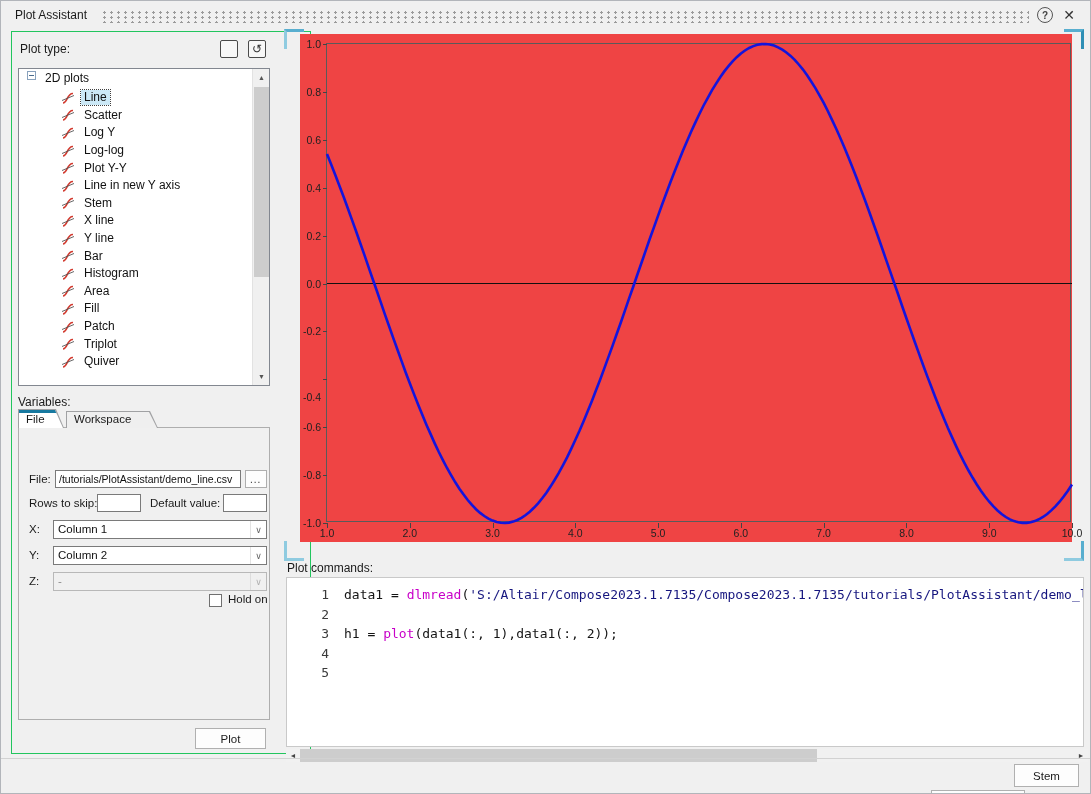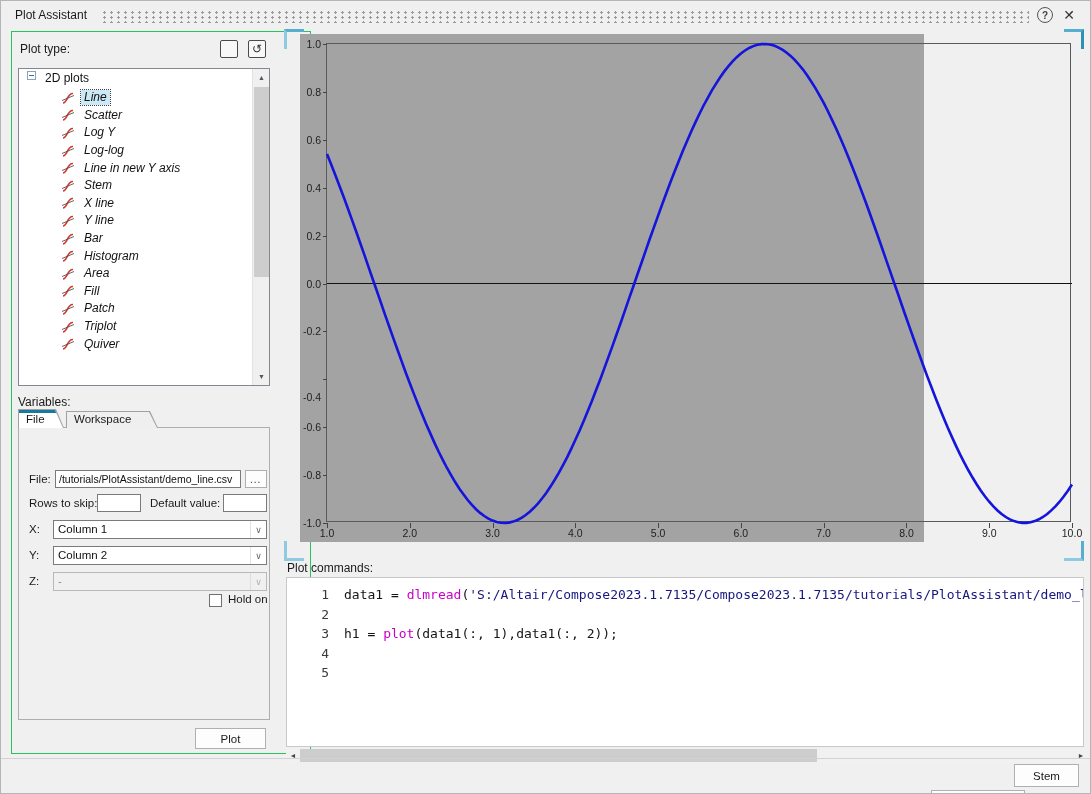--- a/index.html
+++ b/index.html
@@ -36,21 +36,21 @@
   #tree-scroll { position:absolute; right:0; top:0; width:17px; height:100%;
     background:#f0f0f0; border-left:1px solid #e2e2e2; }
   .sb-arrow { position:absolute; left:0; width:17px; height:17px; display:flex;
     align-items:center; justify-content:center; font-size:7px; color:#555; background:#f0f0f0; }
   #tree-thumb { position:absolute; left:1px; top:18px; width:15px; height:190px; background:#cdcdcd; }
   #tree-root-row { position:absolute; left:0; top:2px; height:18px; display:flex; align-items:flex-start; }
   #expander { width:9px; height:9px; border:1px solid #89a2bd; background:#fff; margin-left:8px;
     position:relative; }
   #expander::after { content:""; position:absolute; left:1px; top:3px; width:5px; height:1px; background:#4a6b8c; }
   #tree-root-label { margin-left:9px; font-size:12px; color:#111; }
-  #tree-list { position:absolute; left:0; top:20px; width:234px;font-style:italic; }
+  #tree-list { position:absolute; left:0; top:20px; width:234px; }
   .tree-row { height:17.6px; display:flex; align-items:center; position:relative; }
   .tree-ico { margin-left:42px; width:14px; height:14px; flex:0 0 14px; }
   .tree-label { margin-left:6px; font-size:12px; color:#111; padding:0 3px; line-height:15px; }
   .tree-row.sel .tree-label { background:#cbe8f6; outline:1px dotted #404040; }
   .tree-row.sel::before { content:""; position:absolute; left:38px; top:0; width:22px; height:100%;
     background:#e4f2fb; z-index:-1; }
 
   #variables-label { position:absolute; left:6px; top:363px; font-size:12px; color:#1a1a1a; }
 
   
@@ -84,21 +84,21 @@
     display:flex; align-items:center; justify-content:flex-start; padding-left:4px; letter-spacing:1px; }
   #holdon-box { position:absolute; left:190px; top:166px; width:13px; height:13px;
     background:#fff; border:1px solid #707070; }
   #holdon-label { position:absolute; left:209px; top:165px; font-size:11.5px; color:#1a1a1a; }
 
   .push-btn { background:#fdfdfd; border:1px solid #b0b0b0; font-size:11.5px; color:#1a1a1a;
     display:flex; align-items:center; justify-content:center; cursor:default; }
   #plot-btn { position:absolute; left:183px; top:696px; width:71px; height:21px; }
 
   
-  #plotwidget { position:absolute; left:299px; top:33px; width:624px; height:508px; background:#a3a3a3; }
+  #plotwidget { position:absolute; left:299px; top:33px; width:772px; height:508px; background:#ef4444; }
   .bracket { position:absolute; width:20px; height:20px; }
   #br-tl { left:283px; top:28px;  border-top:3px solid #58aecf; border-left:3px solid #8fcbe0; }
   #br-tr { left:1063px; top:28px; border-top:3px solid #58aecf; border-right:3px solid #2f8fb5; }
   #br-bl { left:283px; top:540px; border-bottom:3px solid #8fcbe0; border-left:3px solid #8fcbe0; }
   #br-br { left:1063px; top:540px; border-bottom:3px solid #8fcbe0; border-right:3px solid #58aecf; }
   #axisarea { position:absolute; left:26px; top:9px; width:745px; height:479px;
     border:1px solid #5a5a5a; }
   #zeroline { position:absolute; left:0; top:239px; width:745px; height:1px; background:#111; }
   #curve-svg { position:absolute; left:0; top:0; width:745px; height:479px; overflow:visible; }
   .ytick-label { position:absolute; left:-34px; width:28px; text-align:right;
@@ -175,20 +175,27 @@
     <path d="M1 9.5 L 13 4.5" stroke="#555" stroke-width="0.9" fill="none"></path>
   </svg>
             <span class="tree-label">Log Y</span>
           </div>
           <div class="tree-row">
             <svg class="tree-ico" viewBox="0 0 14 14">
     <path d="M2 12 C 6.5 12 6 2 12 2.5" stroke="#d23b30" stroke-width="1.7" fill="none"></path>
     <path d="M1 9.5 L 13 4.5" stroke="#555" stroke-width="0.9" fill="none"></path>
   </svg>
             <span class="tree-label">Log-log</span>
+          </div>
+          <div class="tree-row">
+            <svg class="tree-ico" viewBox="0 0 14 14">
+    <path d="M2 12 C 6.5 12 6 2 12 2.5" stroke="#d23b30" stroke-width="1.7" fill="none"></path>
+    <path d="M1 9.5 L 13 4.5" stroke="#555" stroke-width="0.9" fill="none"></path>
+  </svg>
+            <span class="tree-label">Plot Y-Y</span>
           </div>
           <div class="tree-row">
             <svg class="tree-ico" viewBox="0 0 14 14">
     <path d="M2 12 C 6.5 12 6 2 12 2.5" stroke="#d23b30" stroke-width="1.7" fill="none"></path>
     <path d="M1 9.5 L 13 4.5" stroke="#555" stroke-width="0.9" fill="none"></path>
   </svg>
             <span class="tree-label">Line in new Y axis</span>
           </div>
           <div class="tree-row">
             <svg class="tree-ico" viewBox="0 0 14 14">

